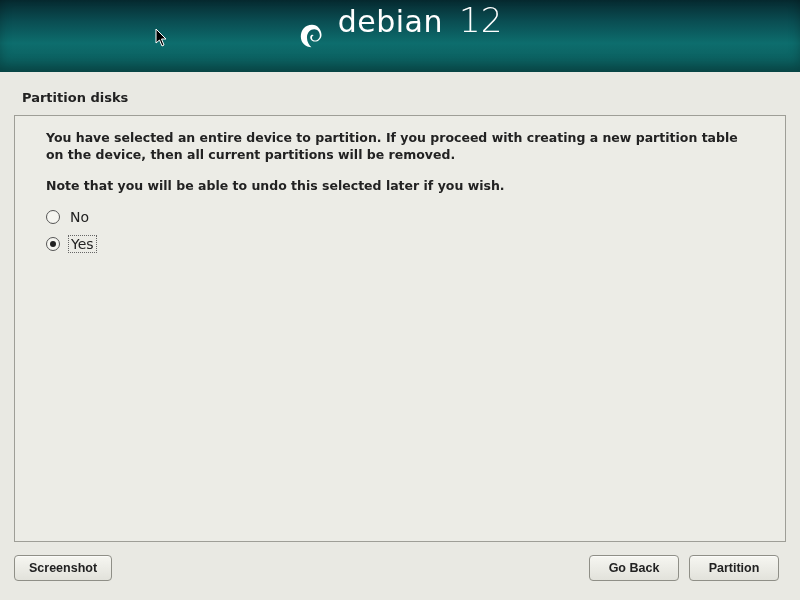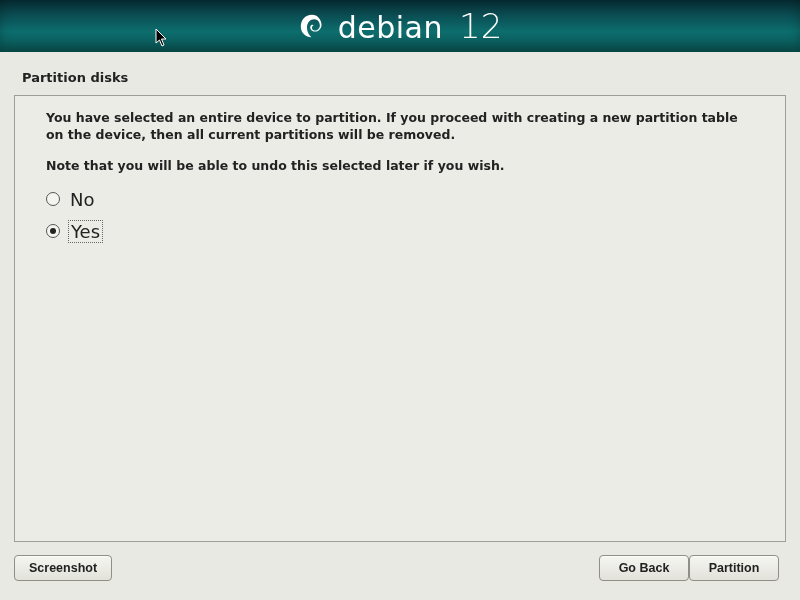--- a/index.html
+++ b/index.html
@@ -1,50 +1,50 @@
 <!DOCTYPE html>
 <html><head>
   <meta charset="utf-8">
   <style>
     * { box-sizing: border-box; margin: 0; padding: 0; }
     html, body { width: 800px; height: 600px; overflow: hidden; font-family: "DejaVu Sans", Arial, sans-serif; }
     body { background: #e9e9e3; display: flex; flex-direction: column; }
     .header {
-      height: 52px;
+      height: 72px;
       background: linear-gradient(to bottom, #062a30 0%, #0a4e53 30%, #0d6d6d 60%, #0a5858 100%);
-      display: flex; align-items: center; justify-content: center;
+      display: flex; justify-content: center;
       box-shadow: inset 0 -6px 12px rgba(0,0,0,0.25);
     }
     .header-logo { display: flex; align-items: baseline; gap: 12px; color: #fff; }
     .header-logo .swirl { width: 28px; height: 28px; align-self: center; }
     .header-logo .word { font-size: 30px; font-weight: 400; letter-spacing: 0.5px; }
     .header-logo .ver { font-size: 34px; font-weight: 300; margin-left: 4px; }
     .title-area { padding: 18px 22px 10px 22px; }
     .title { font-size: 13px; font-weight: bold; color: #222; }
     .panel {
       flex: 1; margin: 0 14px 8px 14px; background: #ececE6; border: 1px solid #9e9e97;
       padding: 14px 31px; display: flex; flex-direction: column;
     }
     .msg { font-size: 12.5px; font-weight: bold; color: #222; line-height: 1.35; }
     .msg + .msg { margin-top: 14px; }
     .question { font-size: 12.5px; font-style: italic; color: #333; margin-top: 6px; margin-left: 2px; }
     .options { margin-top: 14px; display: flex; flex-direction: column; gap: 10px; }
-    .option { display: flex; align-items: center; gap: 8px; font-size: 18px; color: #222; cursor: pointer; width: fit-content; }
+    .option { display: flex; align-items: center; gap: 8px; font-size: 14px; color: #222; cursor: pointer; width: fit-content; }
     .radio {
       width: 14px; height: 14px; border: 1.5px solid #555; border-radius: 50%;
       display: inline-flex; align-items: center; justify-content: center; background: #f5f5f0;
     }
     .radio .dot { width: 6px; height: 6px; border-radius: 50%; background: #222; display: none; }
     .option.selected .radio .dot { display: block; }
     .option.selected .label { border: 1px dotted #666; padding: 0 2px; }
     .option .label { padding: 0 2px; }
     .button-bar {
       height: 50px; padding: 0 21px 14px 14px; display: flex; align-items: center; justify-content: space-between;
     }
-    .button-bar .right { display: flex; }
+    .button-bar .right { display: flex; gap: 10px; }
     button.btn {
       background: linear-gradient(#f6f6f1, #e2e2db);
       border: 1px solid #8f8f87; border-radius: 4px;
       padding: 5px 14px; font-size: 12.5px; font-weight: bold; color: #222;
       cursor: pointer; min-width: 90px;
       box-shadow: 0 1px 0 rgba(255,255,255,0.6) inset;
     }
     .cursor {
       position: absolute; left: 155px; top: 28px; width: 14px; height: 20px; pointer-events: none;
     }

